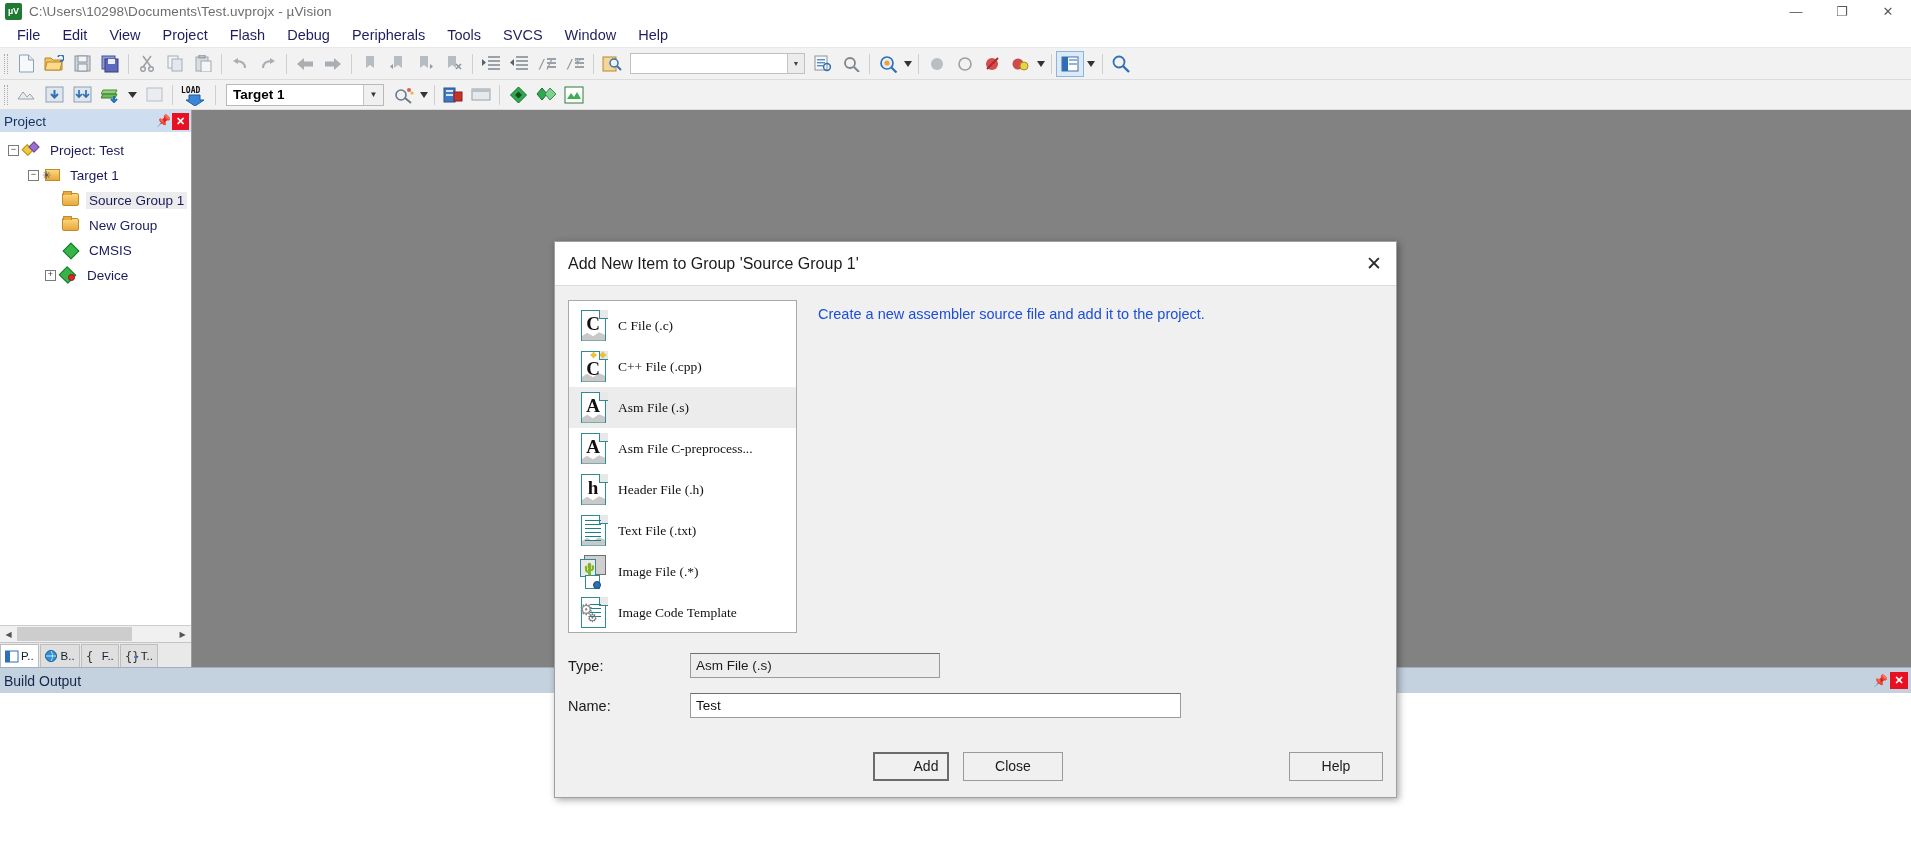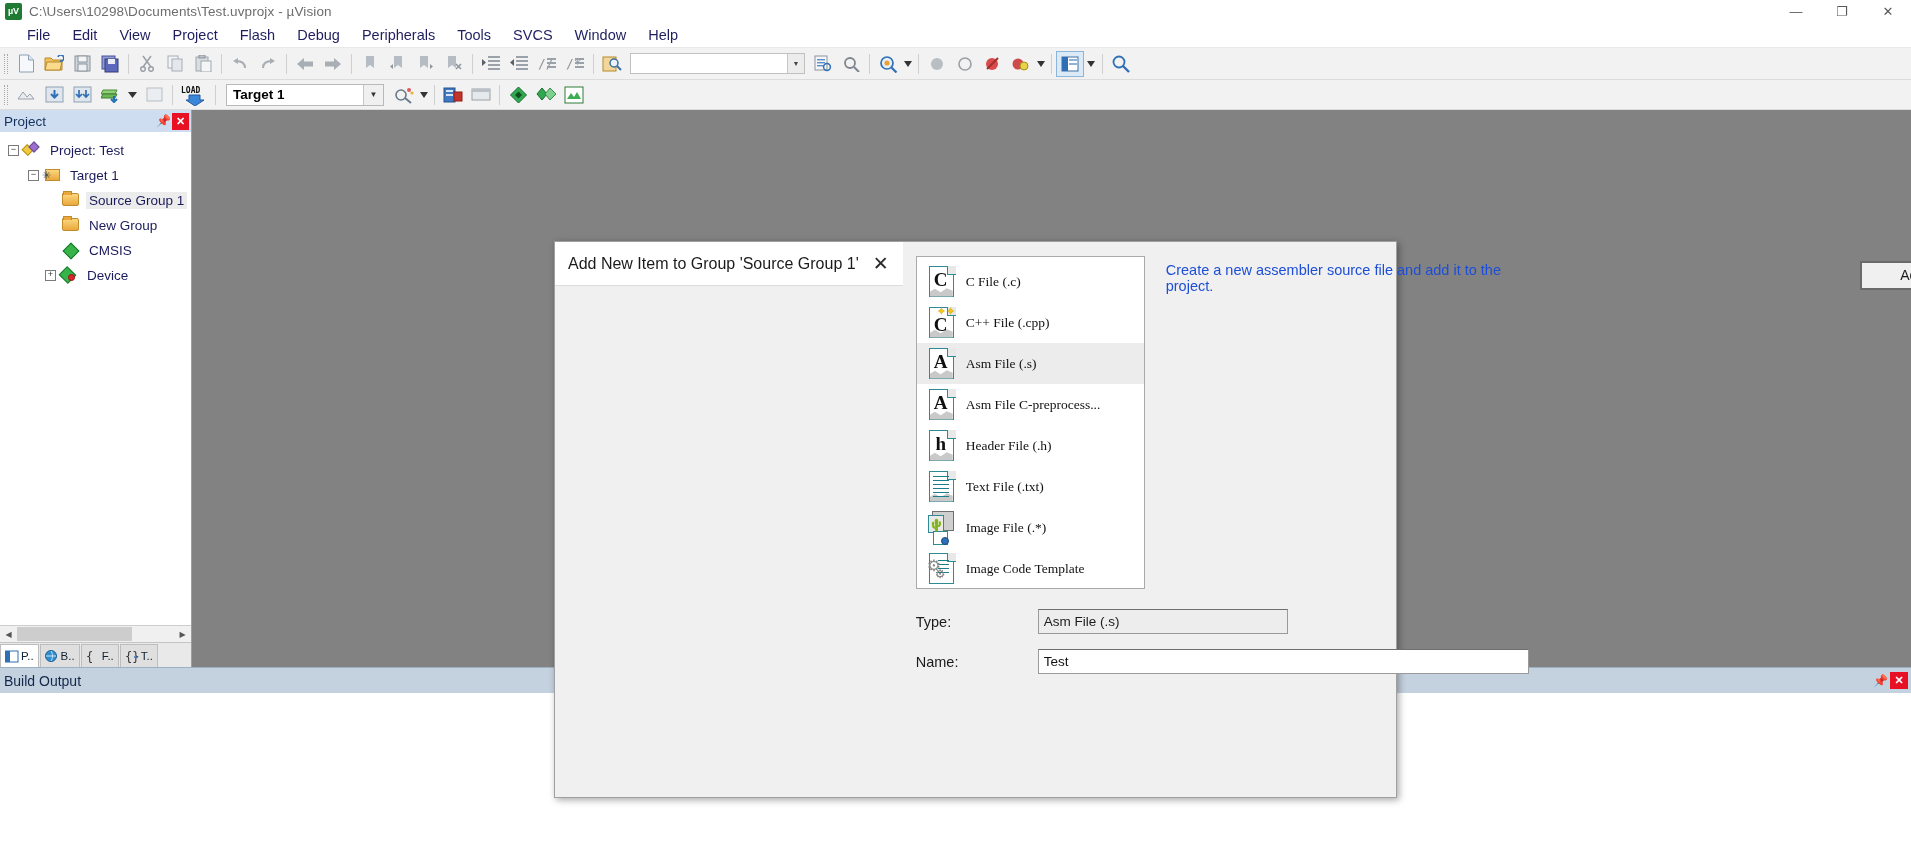--- a/index.html
+++ b/index.html
@@ -32,21 +32,21 @@
     width: 46px; height: 23px; display: flex;
     align-items: center; justify-content: center;
     color: #5a5a5a; font-size: 13px; flex: none;
   }
   #winbtns { position: absolute; right: 0; top: 0; display: flex; height: 23px; }
   #win-close { color: #5a5a5a; }
 
   
   #menubar {
     height: 25px; background: #ffffff;
-    display: flex; align-items: center; padding-left: 16px;
+    display: flex; align-items: center; padding-left: 6px;
     border-bottom: 1px solid #e8e8e8;
   }
   .menu-item {
     font-size: 14.5px; color: #1f1f5f; padding: 3px 11px;
     white-space: nowrap;
   }
 
   
   .toolbar {
     background: #f2f2f2; display: flex; align-items: center;
@@ -162,21 +162,21 @@
   .ptab-ic { width: 14px; height: 13px; flex: none; }
 
   
   #editor-area { flex: 1; background: #828282; position: relative; }
 
   
   #dialog {
     position: absolute; left: 362px; top: 131px;
     width: 843px; height: 557px; background: #f0f0f0;
     border: 1px solid #a0a0a0; box-shadow: 2px 2px 7px rgba(0,0,0,.35);
-    display: flex; flex-direction: row; z-index: 40;
+    display: flex; flex-direction: column; z-index: 40;
   }
   #dlg-title-row {
     height: 44px; background: #ffffff; display: flex; align-items: center;
     border-bottom: 1px solid #dcdcdc; flex: none;
   }
   #dlg-title { flex: 1; font-size: 16px; color: #1b1b1b; padding-left: 13px; }
   #dlg-close {
     width: 44px; height: 43px; display: flex; align-items: center;
     justify-content: center; font-size: 19px; color: #2b2b2b;
   }

